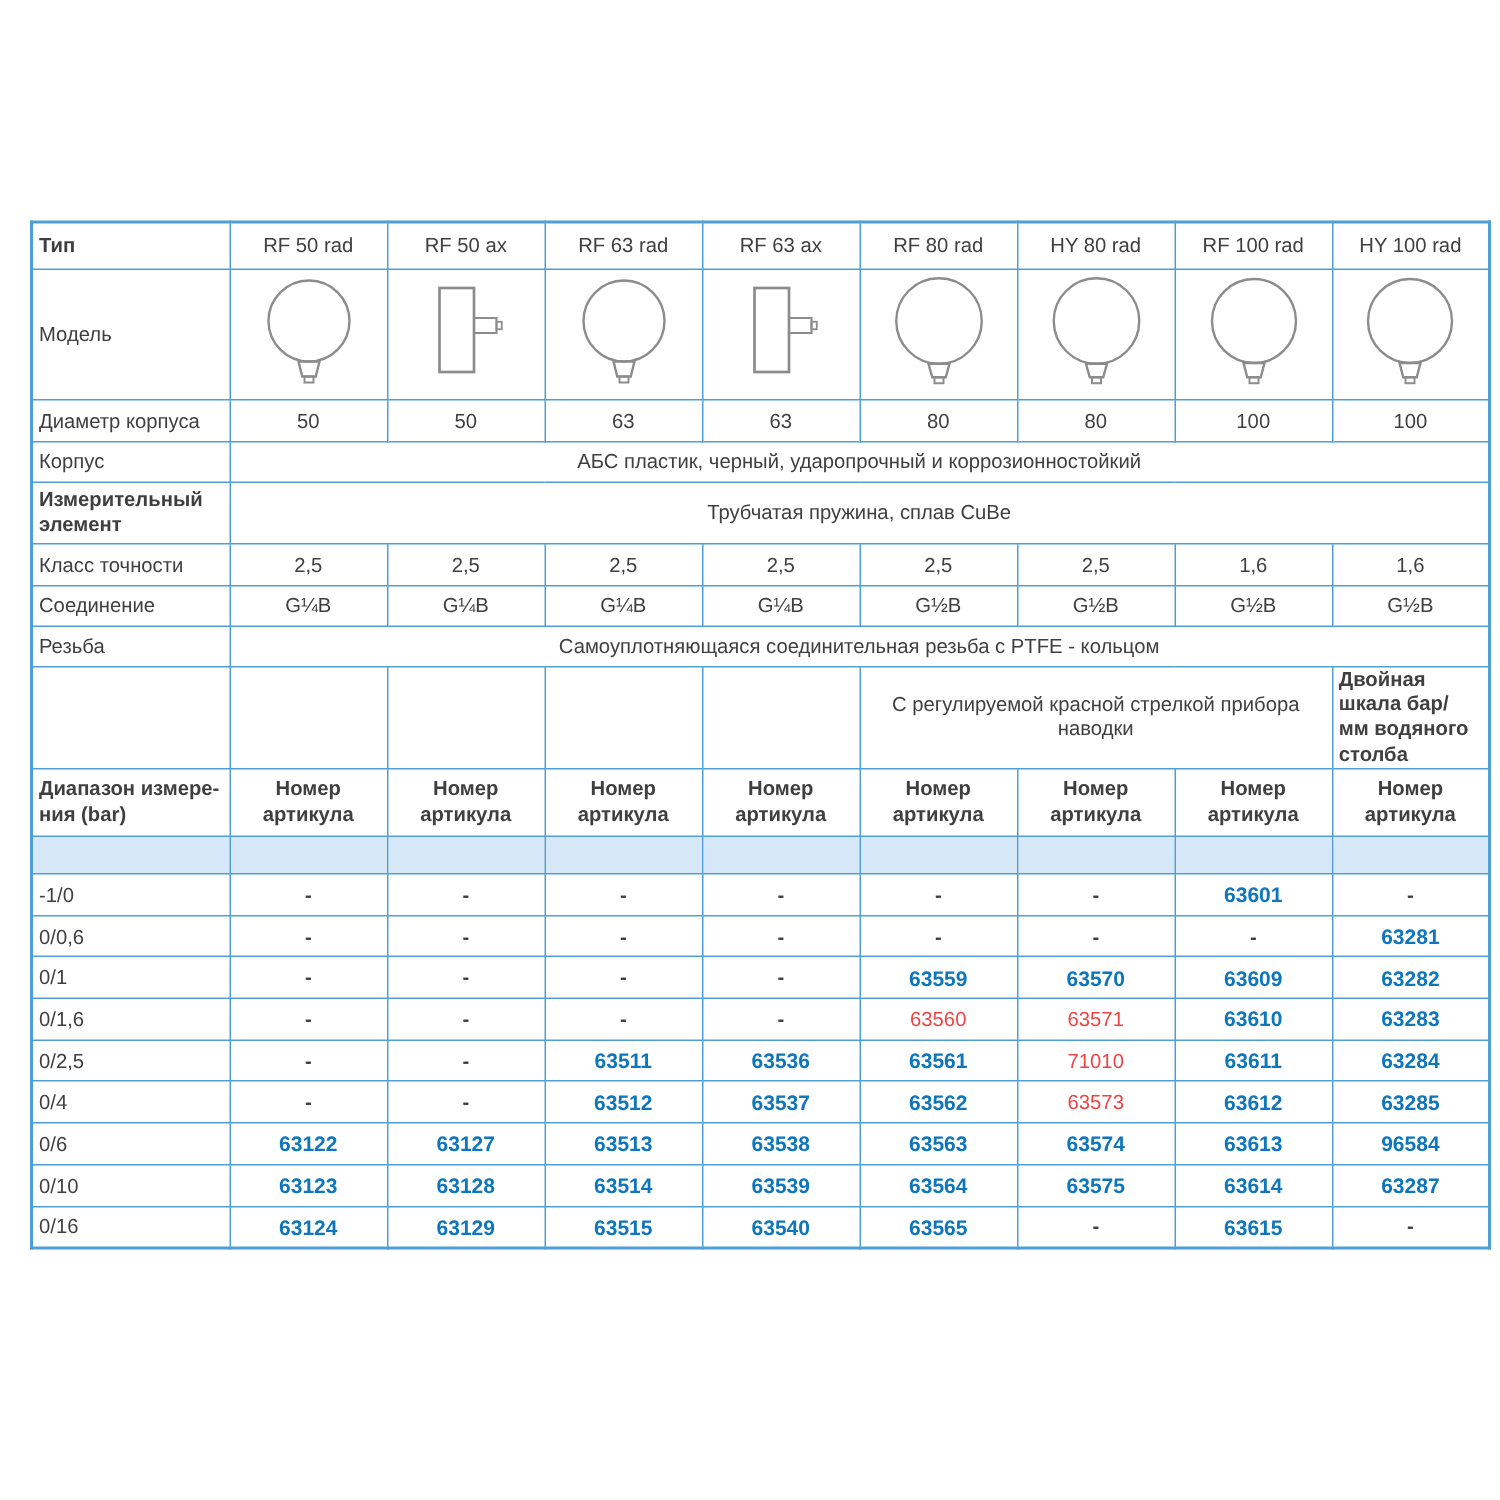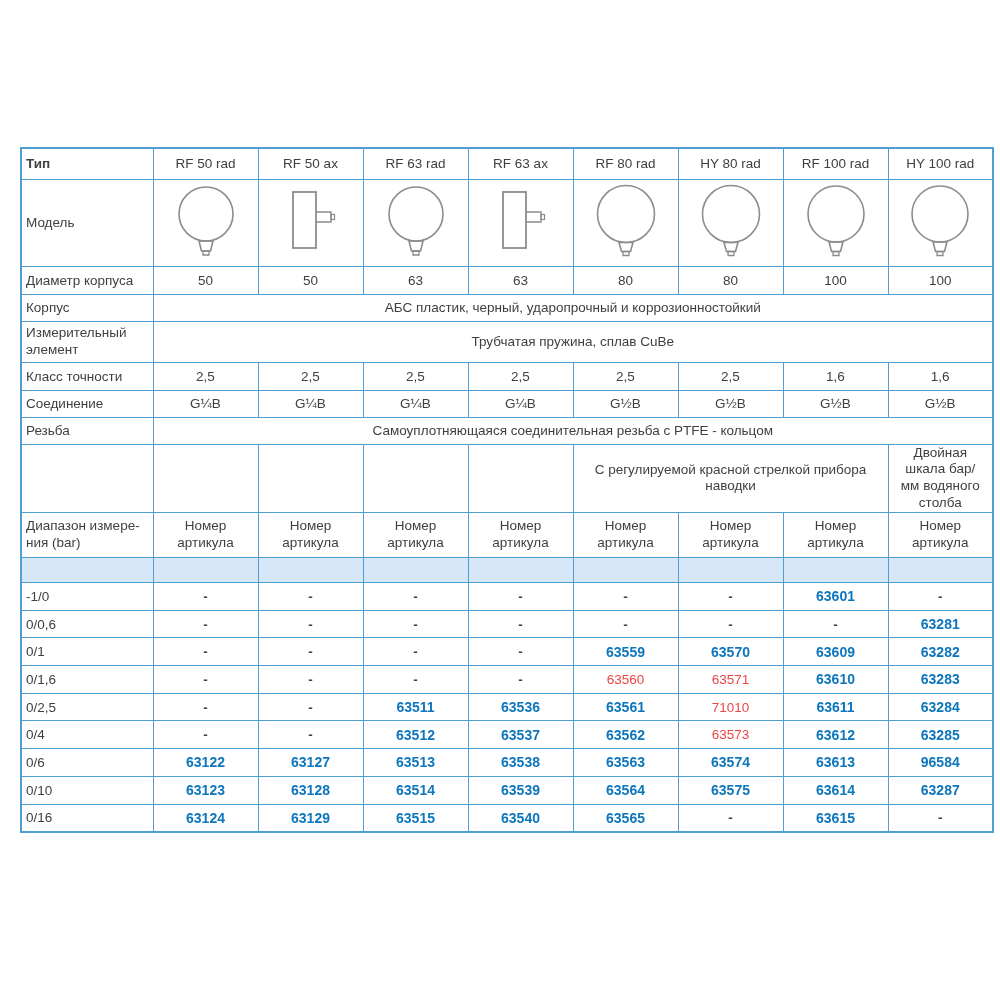--- a/index.html
+++ b/index.html
@@ -5,28 +5,28 @@
   html,body{margin:0;padding:0;background:#fff;}
   .page{position:relative;width:1000px;height:1000px;background:#ffffff;overflow:hidden;
         font-family:"Liberation Sans","DejaVu Sans",sans-serif;color:#3f3f3f;}
   table.spec{position:absolute;left:20px;top:147px;width:972px;border-collapse:collapse;table-layout:fixed;
              border:2.5px solid #4f9fd5;}
   table.spec td{border:1.5px solid #4f9fd5;vertical-align:middle;font-size:13.5px;color:#3f3f3f;
                 padding:0 4px;overflow:hidden;}
   td.label{text-align:left;padding-left:8px;}
   td.center{text-align:center;}
   .bold-label{font-weight:700;color:#2e2e2e;}
-  .pre{white-space:pre-line;line-height:1.25;}
+  .pre{white-space:pre-line;line-height:1.25;font-weight:bold;}
   
   tr.r-type{height:31px;} tr.r-model{height:87px;padding-left:12px;} tr.r-diam{height:28px;margin-left:30px;} tr.r-body{height:27px;}
   tr.r-elem{height:41px;} tr.r-acc{height:28px;} tr.r-conn{height:27px;} tr.r-thread{height:27px;}
   tr.r-sub{height:32px;} tr.r-art{height:45px;} tr.r-band{height:25px;} tr.data-row{height:27.7px;margin-top:11px;}
   
   td.small-head{font-size:10.5px;text-align:center;line-height:1.2;}
-  td.tiny-head{font-size:9px;text-align:center;line-height:1.25;padding:0 2px;}
+  td.tiny-head{font-size:9px;text-align:left;line-height:1.25;padding:0 2px;}
   tr.r-band td{background:#d6e8f7;}
   
   td.article-cell{font-size:13.5px;text-align:center;}
   td.article-cell.bold{color:#0d76bc;font-weight:700;font-size:14px;}
   td.article-cell.plain{color:#ef4444;font-weight:400;}
   td.article-cell.dash{color:#3f3f3f;font-weight:700;}
   
   td.model-cell{text-align:center;padding:0;}
   td.model-cell svg{display:inline-block;vertical-align:middle;}
 </style>

